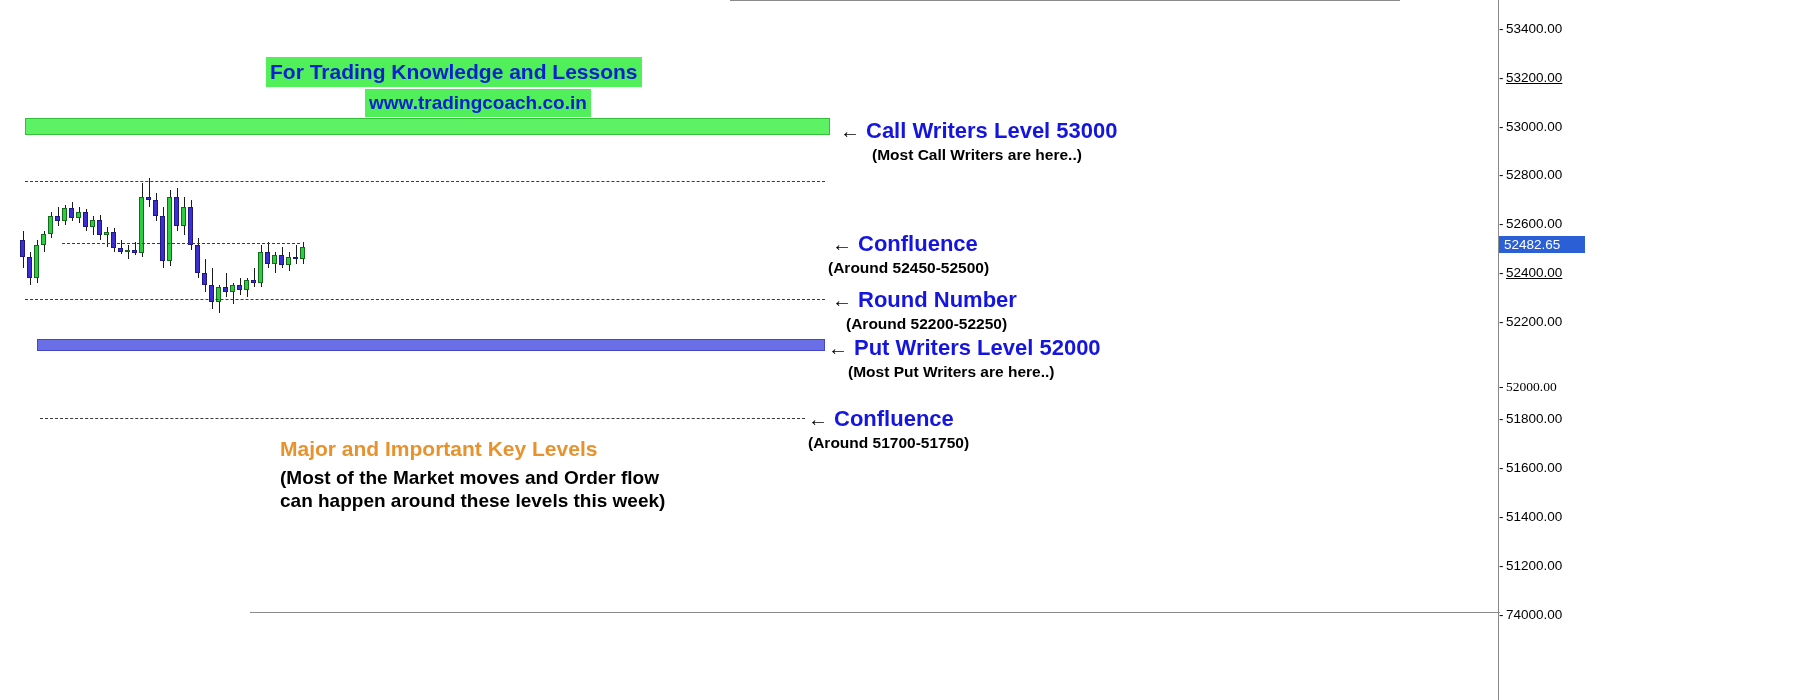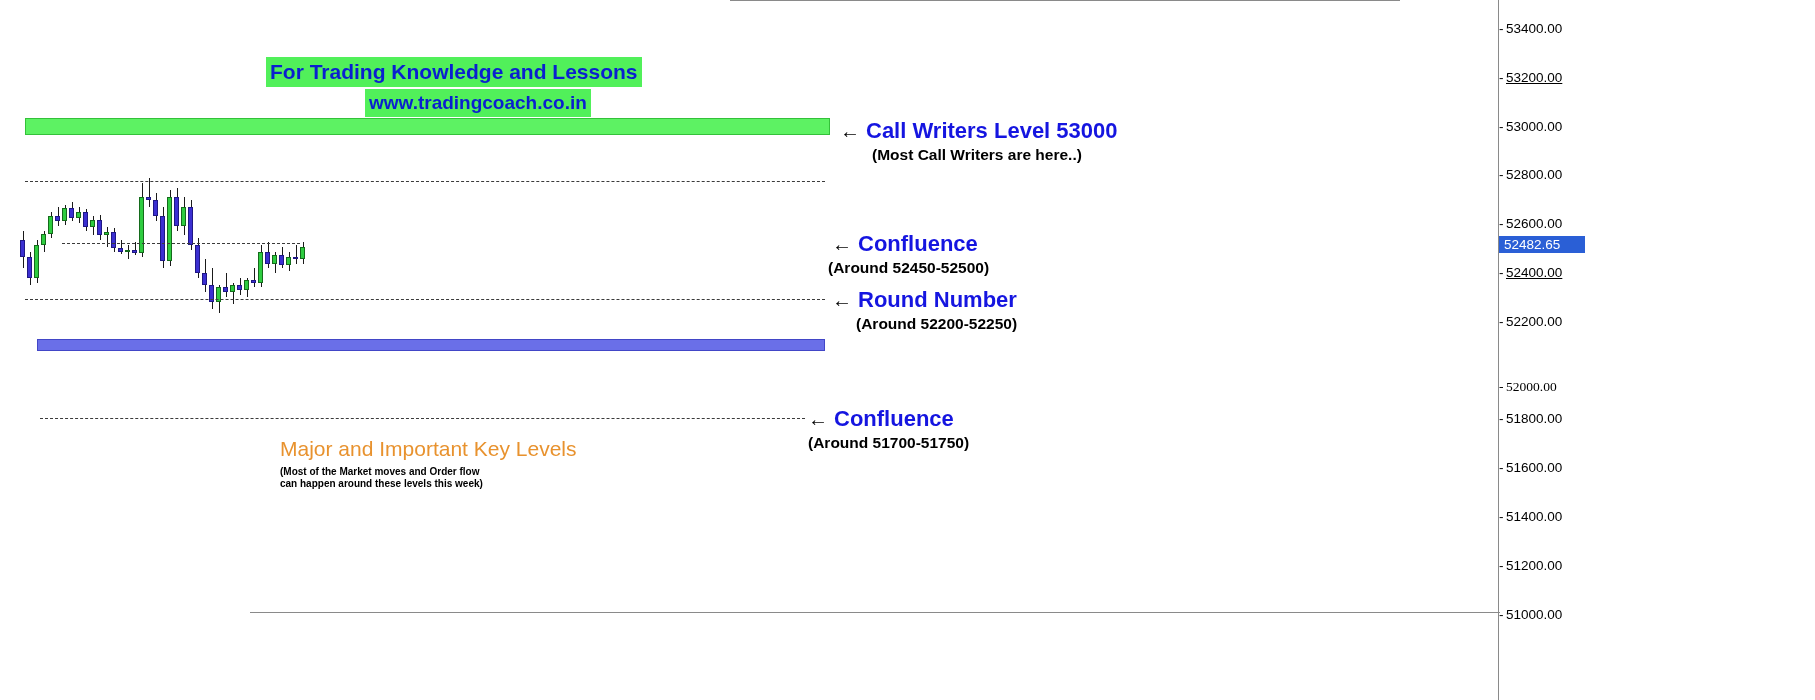--- a/index.html
+++ b/index.html
@@ -142,43 +142,43 @@
     margin-top: 2px;
   }
 
   #annot-call   { left: 840px; top: 118px; }
   #annot-call .sub { margin-left: 32px; }
   #annot-hres   { left: 832px; top: 171px; }
   #annot-hres .sub { margin-left: 28px; }
   #annot-conf1  { left: 832px; top: 231px; }
   #annot-conf1 .sub { margin-left: -4px; }
   #annot-round  { left: 832px; top: 287px; }
-  #annot-round .sub { margin-left: 24px; }
+  #annot-round .sub { margin-left: 14px; }
   #annot-put    { left: 828px; top: 335px; }
   #annot-put .sub { margin-left: 20px; }
   #annot-conf2  { left: 808px; top: 406px; }
   #annot-conf2 .sub { margin-left: 0px; }
 
   
   #footer-note {
     position: absolute;
     left: 280px;
     top: 437px;
     white-space: nowrap;
   }
   #footer-title {
     color: #e8922e;
-    font-weight: normal;
+    font-weight: bold;
     font-size: 21px;
     display: block;
   }
   #footer-sub {
     color: #000000;
     font-weight: bold;
-    font-size: 10px;
+    font-size: 19px;
     display: block;
     margin-top: 5px;
     line-height: 1.22;
   }
 
   
   #candles {
     position: absolute;
     left: 0; top: 0;
     width: 1498px;
@@ -310,20 +310,24 @@
   <div class="annot" id="annot-conf1">
     <span class="arrow">←</span><span class="title">Confluence</span>
     <span class="sub">(Around 52450-52500)</span>
   </div>
 
   <div class="annot" id="annot-round">
     <span class="arrow">←</span><span class="title">Round Number</span>
     <span class="sub">(Around 52200-52250)</span>
   </div>
 
+  <div class="annot" id="annot-put">
+    <span class="arrow">←</span><span class="title">Put Writers Level 52000</span>
+    <span class="sub">(Most Put Writers are here..)</span>
+  </div>
 
   <div class="annot" id="annot-conf2">
     <span class="arrow">←</span><span class="title">Confluence</span>
     <span class="sub">(Around 51700-51750)</span>
   </div>
 
   <div id="footer-note">
     <span id="footer-title">Major and Important Key Levels</span>
     <span id="footer-sub">(Most of the Market moves and Order flow<br>can happen around these levels this week)</span>
   </div>
@@ -334,17 +338,17 @@
       <div class="tick" style="top: 119.6px;"><span class="dash">-</span><span>53000.00</span></div>
       <div class="tick" style="top: 168.4px;"><span class="dash">-</span><span>52800.00</span></div>
       <div class="tick" style="top: 217.2px;"><span class="dash">-</span><span>52600.00</span></div>
       <div class="tick" style="top: 266px; text-decoration: underline;"><span class="dash">-</span><span>52400.00</span></div>
       <div class="tick" style="top: 314.8px;"><span class="dash">-</span><span>52200.00</span></div>
       <div class="tick" style="top: 380px; font-family: Liberation Serif, serif;"><span class="dash">-</span><span>52000.00</span></div>
       <div class="tick" style="top: 412.4px;"><span class="dash">-</span><span>51800.00</span></div>
       <div class="tick" style="top: 461.2px;"><span class="dash">-</span><span>51600.00</span></div>
       <div class="tick" style="top: 510px;"><span class="dash">-</span><span>51400.00</span></div>
       <div class="tick" style="top: 558.8px;"><span class="dash">-</span><span>51200.00</span></div>
-      <div class="tick" style="top: 607.6px;"><span class="dash">-</span><span>51000.00</span></div>
+      <div class="tick" style="top: 607.6px;"><span class="dash">-</span><span>74000.00</span></div>
     </div>
   <div class="price-tag" id="last-price-tag" style="top:236px;">52482.65</div>
 
 </div>
 
 </body></html>

